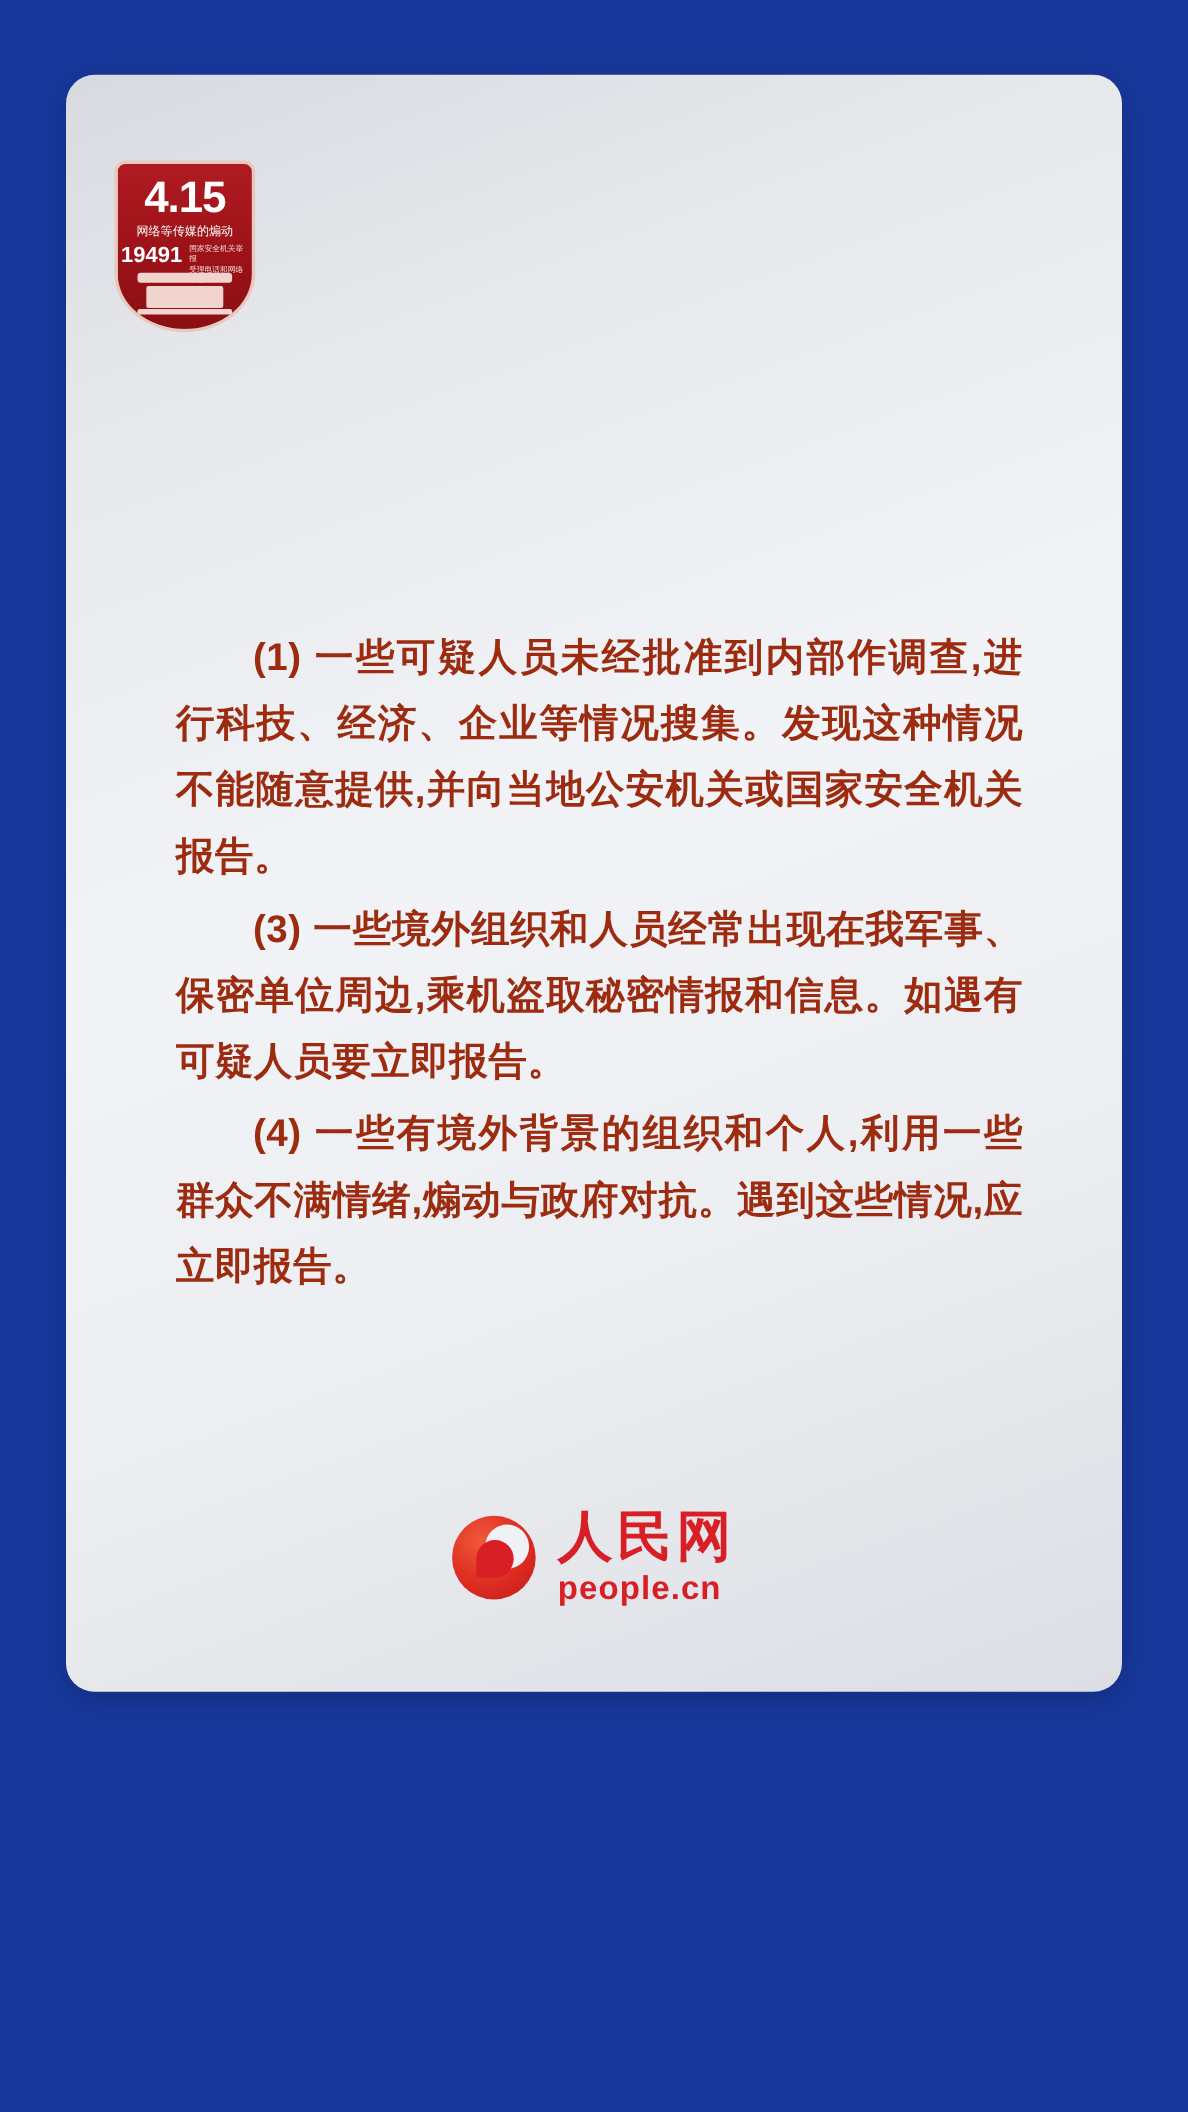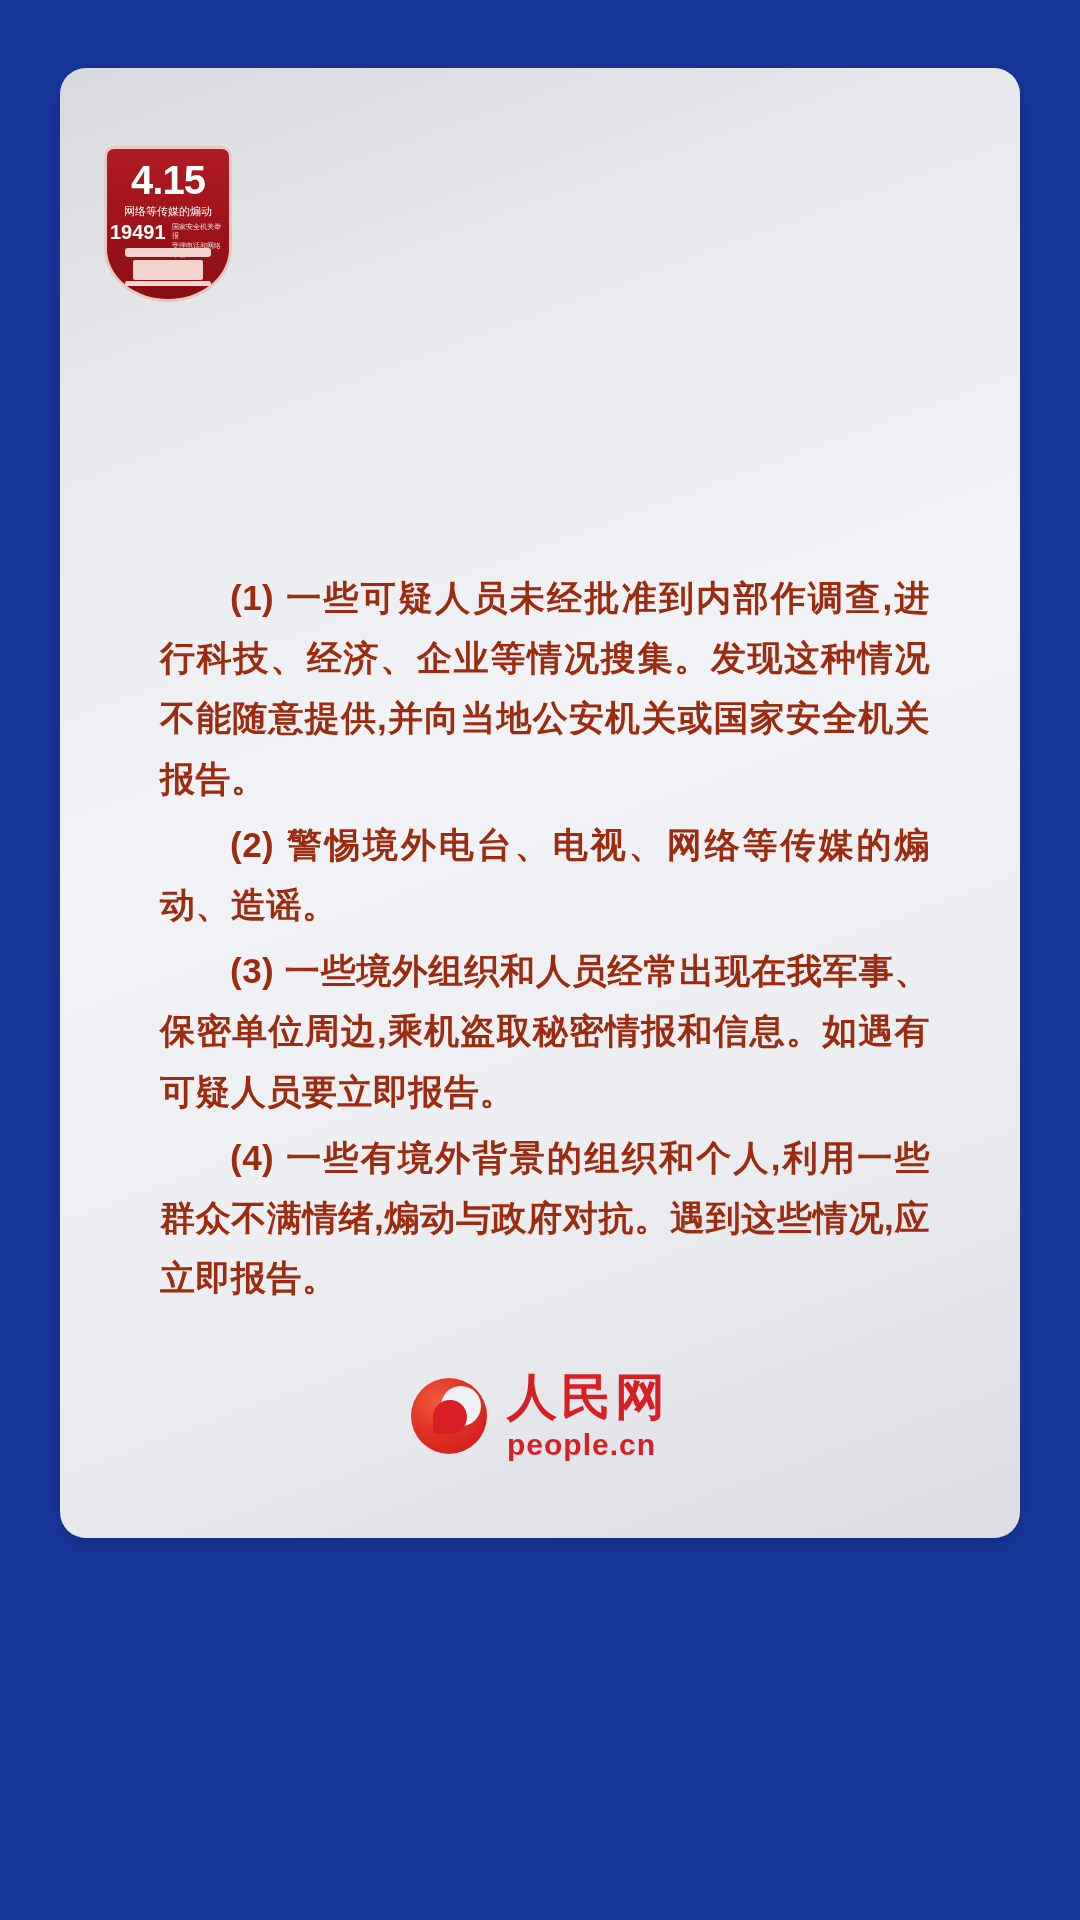--- a/index.html
+++ b/index.html
@@ -239,21 +239,20 @@
         <div class="body"></div>
         <div class="base"></div>
       </div>
     </div>
 
 
   </div>
 
   <div class="content">
     <p>(1) 一些可疑人员未经批准到内部作调查,进行科技、经济、企业等情况搜集。发现这种情况不能随意提供,并向当地公安机关或国家安全机关报告。</p>
-    <p>(2) 警惕境外电台、电视、网络等传媒的煽动、造谣。</p>
     <p>(3) 一些境外组织和人员经常出现在我军事、保密单位周边,乘机盗取秘密情报和信息。如遇有可疑人员要立即报告。</p>
     <p>(4) 一些有境外背景的组织和个人,利用一些群众不满情绪,煽动与政府对抗。遇到这些情况,应立即报告。</p>
   </div>
 
   <div class="footer">
     <div class="logo-mark">
       <div class="ring"></div>
       <div class="cut"></div>
       <div class="tail"></div>
     </div>

